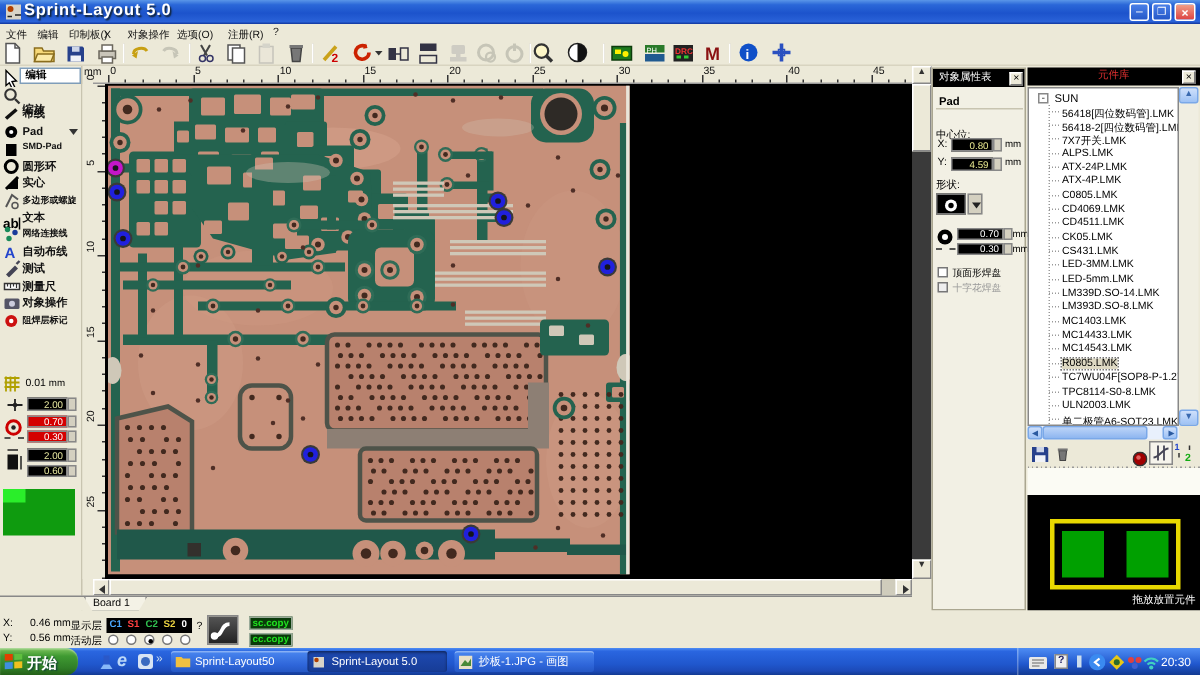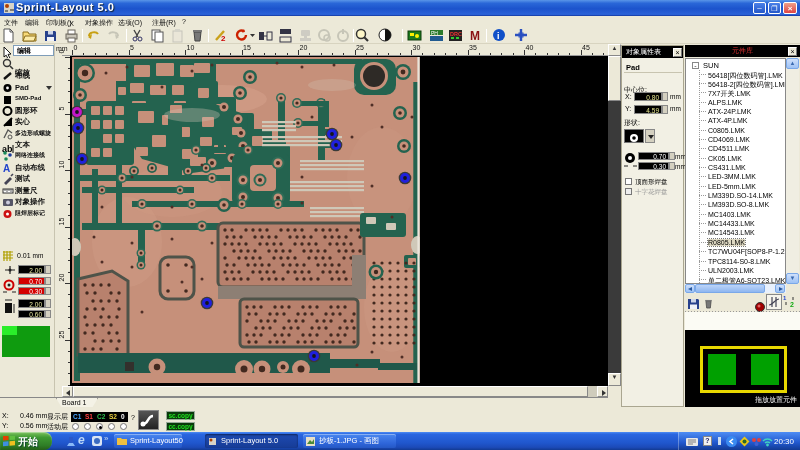--- a/index.html
+++ b/index.html
@@ -1233,21 +1233,21 @@
  <svg style="position:absolute;left:66px;top:4px" width="10" height="11" viewBox="0 0 10 11">
       <rect x="3" y="1" width="4" height="6" fill="#2a58c8"></rect>
       <path d="M1 10h8l-2-3H3z" fill="#88b8f8"></path>
     </svg>
  <span style="position:absolute;left:78px;top:1px;color:#bcd8f8;font-size:12px;font-weight:bold;font-style:italic">e</span>
  <svg style="position:absolute;left:92px;top:4px" width="10" height="10" viewBox="0 0 10 10">
       <rect x="0" y="0" width="10" height="10" rx="2" fill="#d8e4f4"></rect>
       <circle cx="5" cy="5" r="3" fill="#3a6ac0"></circle>
     </svg>
  <span style="position:absolute;left:104px;top:2px;color:#cde;font-size:8px">»</span>
- <div class="tbtn" style="left:114px;width:68px"><svg style="position:absolute;left:3px;top:3px" width="10" height="8" viewBox="0 0 10 8">
+ <div class="tbtn" style="left:114px;width:112px"><svg style="position:absolute;left:3px;top:3px" width="10" height="8" viewBox="0 0 10 8">
         <path d="M0 1h4l1 1h5v6H0z" fill="#f0c040"></path>
       </svg>Sprint-Layout50</div>
  <div class="tbtn" style="left:205px;width:93px;background:linear-gradient(180deg,#1e4ab2,#173c96);box-shadow:inset 0 1px 2px rgba(0,0,0,.5)"><svg style="position:absolute;left:3px;top:3px" width="9" height="9" viewBox="0 0 9 9">
         <rect x="1" y="1" width="7" height="7" fill="#d8d4c8"></rect>
         <circle cx="3" cy="3" r="1.5" fill="#b04000"></circle>
       </svg>Sprint-Layout 5.0</div>
  <div class="tbtn" style="left:303px;width:93px"><svg style="position:absolute;left:3px;top:3px" width="9" height="9" viewBox="0 0 9 9">
         <rect x="0" y="0" width="9" height="9" fill="#e8e0c8"></rect>
         <path d="M1 7l3-4 2 2 2-3v5z" fill="#4a8a3a"></path>
       </svg>抄板-1.JPG - 画图</div>

